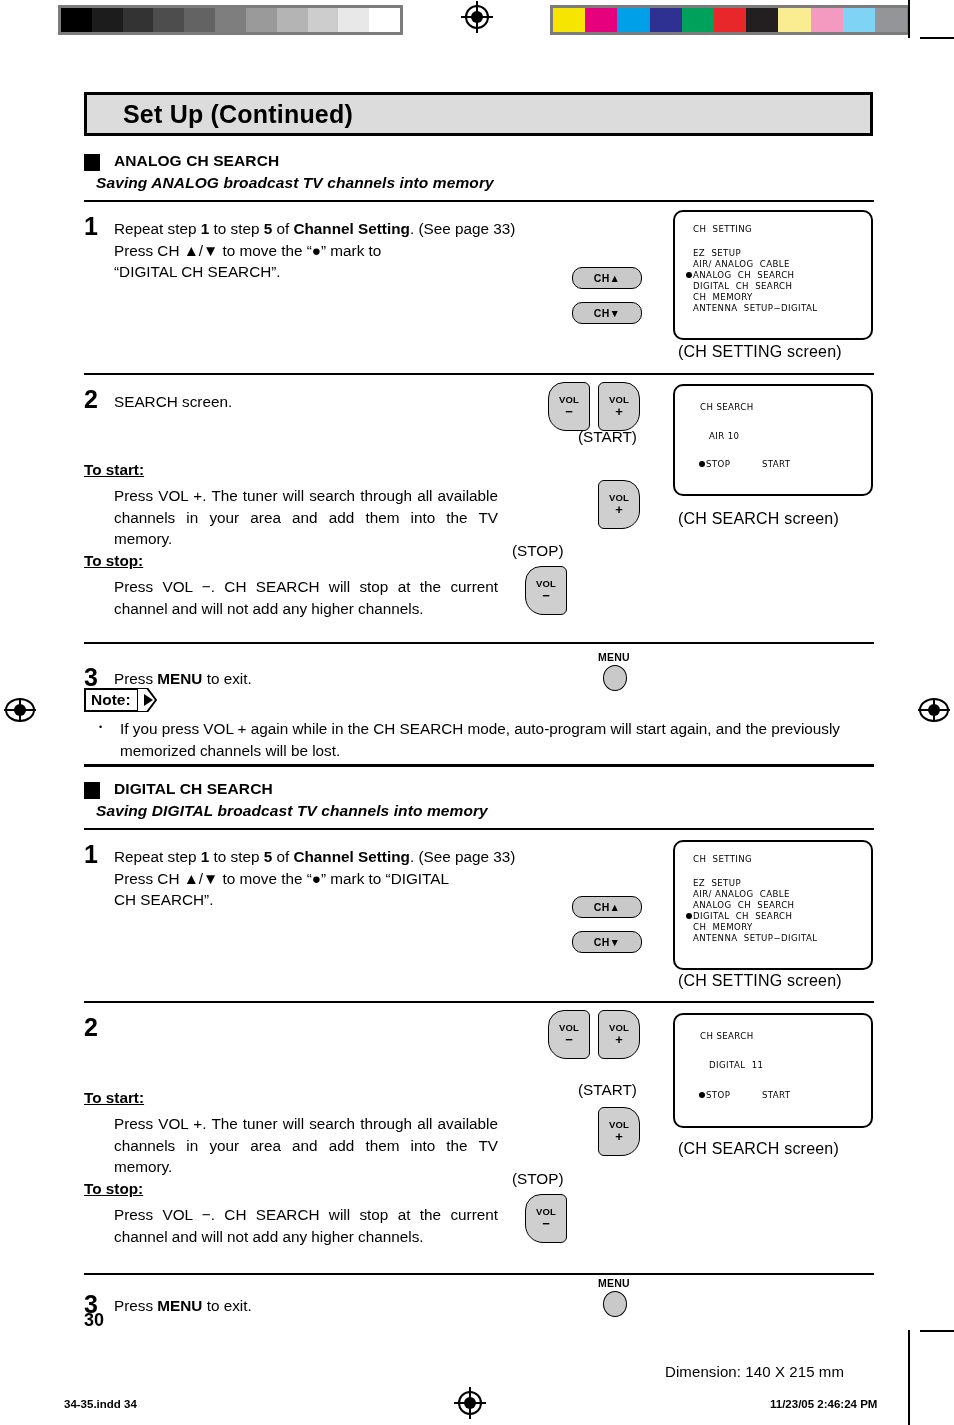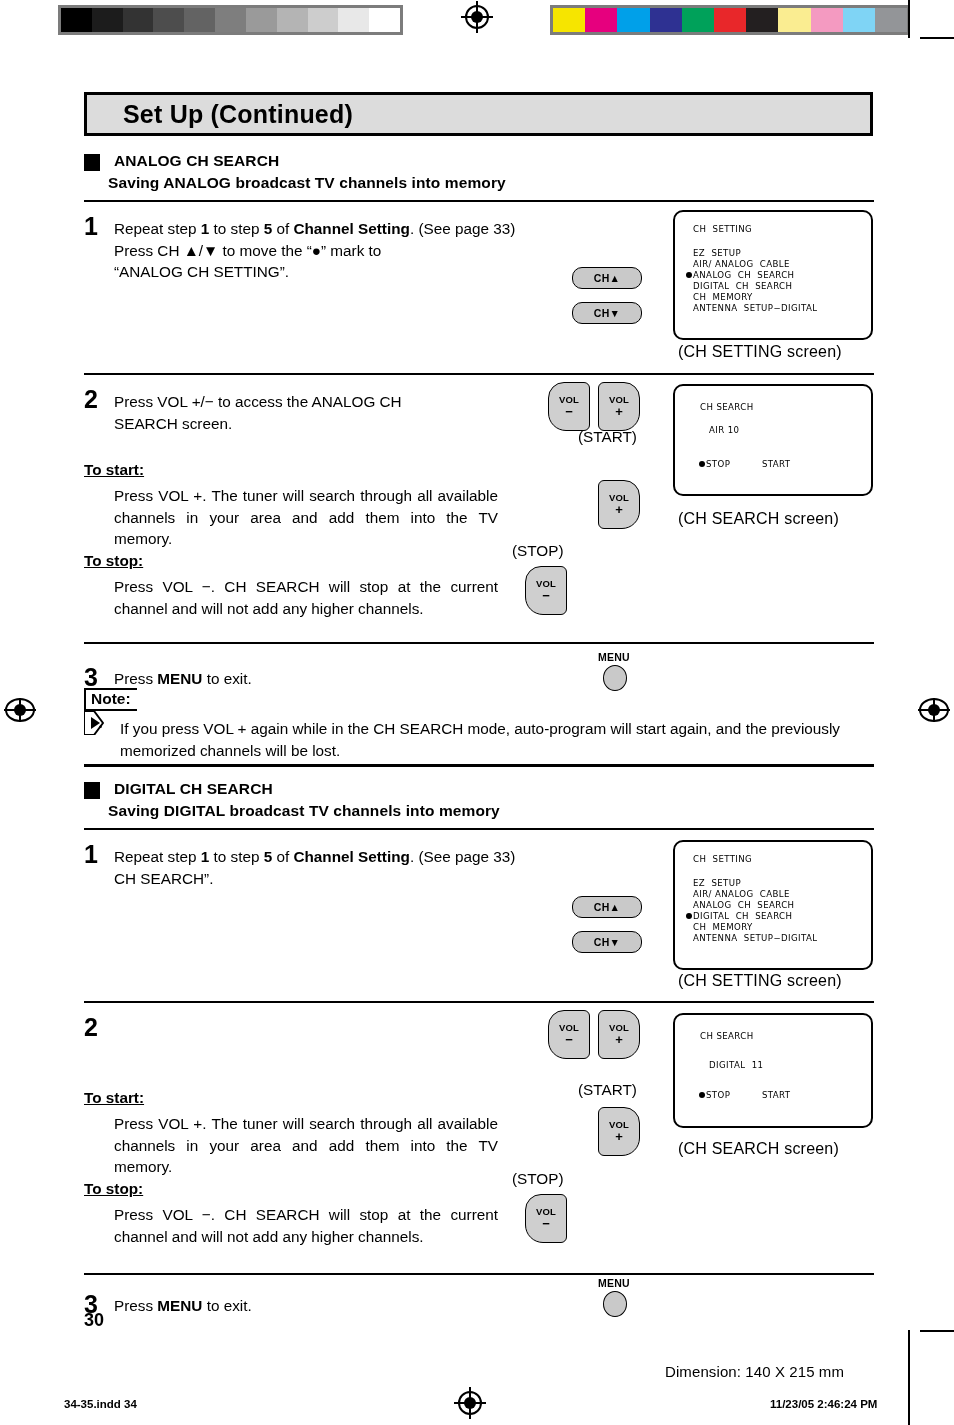--- a/index.html
+++ b/index.html
@@ -36,21 +36,21 @@
   #title-bar {
     position:absolute; left:84px; top:92px; width:789px; height:44px;
     background:#dcdcdc; border:3px solid #000; box-sizing:border-box;
     display:flex; align-items:center;
   }
   #title-bar .t { font-size:25px; font-weight:bold; padding-left:36px; letter-spacing:.2px; }
 
   .sect-head { position:absolute; left:84px; width:800px; }
   .sect-head .sq { position:absolute; left:0; top:2px; width:16px; height:17px; background:#000; }
   .sect-head .h1 { position:absolute; left:30px; top:0px; font-size:15.5px; font-weight:bold; letter-spacing:.1px;}
-  .sect-head .h2 { position:absolute; left:24px; top:22px; font-size:15.5px; font-weight:bold; letter-spacing:.1px;}
+  .sect-head .h2 { position:absolute; left:12px; top:22px; font-size:15.5px; font-weight:bold; letter-spacing:.1px;font-style:italic;}
 
   .rule { position:absolute; left:84px; width:790px; background:#000; }
   .rule.thick { height:3px; }
   .rule.thin  { height:2px; }
 
   .stepnum { position:absolute; font-size:25px; font-weight:bold; }
   .steptext { position:absolute; font-size:15.3px; line-height:21.5px; }
   .steptext b { font-weight:bold; }
 
   .lbl { position:absolute; font-size:15.3px; font-weight:bold;text-decoration:underline; }
@@ -82,21 +82,21 @@
 
   
   .tv {
     position:absolute; background:#fff; border:2.5px solid #000; border-radius:10px;
     box-sizing:border-box;
   }
   .osd { position:absolute; font-family:"DejaVu Sans", sans-serif; font-size:8.6px; letter-spacing:.4px; white-space:pre;text-align:right; }
   .tv-cap { position:absolute; font-size:16px; letter-spacing:.2px; }
 
   
-  #note-badge { position:absolute; display:flex; align-items:stretch;flex-direction:column; }
+  #note-badge { position:absolute; display:flex; align-items:stretch; }
   #note-badge .box {
     border:2px solid #000; border-right:none; padding:0 6px 1px 5px;
     font-size:15.5px; font-weight:bold; display:flex; align-items:center; background:#fff;
   }
   #note-badge .arrow { position:relative; width:20px; }
   #note-badge .arrow svg { position:absolute; left:0; top:0; }
 
   .note-bullet { position:absolute; font-size:9px; }
   .note-text { position:absolute; font-size:15.3px; line-height:21.5px; }
 
@@ -175,42 +175,41 @@
     <span class="sq"></span>
     <span class="h1">ANALOG CH SEARCH</span>
     <span class="h2">Saving ANALOG broadcast TV channels into memory</span>
   </div>
   <div class="rule thin" style="top:200px;"></div>
 
   <div class="stepnum" style="left:84px; top:212px;">1</div>
   <div class="steptext" style="left:114px; top:218px; width:460px;">
     <div><span>Repeat step </span><b>1</b><span> to step </span><b>5</b><span> of </span><b>Channel Setting</b><span>. (See page 33)</span></div>
     <div>Press  CH  ▲/▼  to  move  the  “●”  mark  to</div>
-    <div>“ANALOG CH SETTING”.</div>
+    <div>“DIGITAL CH SEARCH”.</div>
   </div>
   <div class="ch-btn" style="left:572px; top:267px;">CH▲</div>
   <div class="ch-btn" style="left:572px; top:302px;">CH▼</div>
 
   <div class="tv" style="left:673px; top:210px; width:200px; height:130px;">
     <div class="osd" style="left:18px; top:12px;">CH  SETTING</div>
     <div class="osd" style="left:18px; top:36px;">EZ  SETUP</div>
     <div class="osd" style="left:18px; top:47px;">AIR/ ANALOG  CABLE</div>
     <div class="osd" style="left:18px; top:58px;">ANALOG  CH  SEARCH</div>
     <div class="osd" style="left:18px; top:69px;">DIGITAL  CH  SEARCH</div>
     <div class="osd" style="left:18px; top:80px;">CH  MEMORY</div>
     <div class="osd" style="left:18px; top:91px;">ANTENNA  SETUP−DIGITAL</div>
     <div style="position:absolute; left:11px; top:60px; width:6px; height:6px; background:#000; border-radius:50%;"></div>
   </div>
   <div class="tv-cap" style="left:678px; top:343px;">(CH SETTING screen)</div>
 
   <div class="rule thin" style="top:373px;"></div>
 
   <div class="stepnum" style="left:84px; top:385px;">2</div>
   <div class="steptext" style="left:114px; top:391px; width:384px;">
-    <div>Press  VOL  +/−  to  access  the  ANALOG  CH</div>
     <div>SEARCH screen.</div>
   </div>
 
   <div class="lbl" style="left:84px; top:461px;">To start:</div>
   <div class="para" style="left:114px; top:485px; width:384px;">Press VOL +. The tuner will search through all available channels in your area and add them into the TV memory.</div>
   <div class="lbl" style="left:84px; top:552px;">To stop:</div>
   <div class="para" style="left:114px; top:576px; width:384px;">Press VOL −. CH SEARCH will stop at the current channel and will not add any higher channels.</div>
 
   <div class="vol-btn left" style="left:548px; top:382px;">
     <span class="v">VOL</span>
@@ -226,21 +225,21 @@
     <span class="s">+</span>
   </div>
   <div class="side-cap" style="left:512px; top:542px;">(STOP)</div>
   <div class="vol-btn left" style="left:525px; top:566px;">
     <span class="v">VOL</span>
     <span class="s">−</span>
   </div>
 
   <div class="tv" style="left:673px; top:384px; width:200px; height:112px;">
     <div class="osd" style="left:25px; top:16px;">CH SEARCH</div>
-    <div class="osd" style="left:34px; top:39px;">AIR 10</div>
+    <div class="osd" style="left:34px; top:45px;">AIR 10</div>
     <div class="osd" style="left:31px; top:73px;">STOP</div>
     <div class="osd" style="left:87px; top:73px;">START</div>
     <div style="position:absolute; left:24px; top:75px; width:6px; height:6px; background:#000; border-radius:50%;"></div>
   </div>
   <div class="tv-cap" style="left:678px; top:510px;">(CH SEARCH screen)</div>
 
   <div class="rule thin" style="top:642px;"></div>
 
   <div class="stepnum" style="left:84px; top:663px;">3</div>
   <div class="steptext" style="left:114px; top:668px;">
@@ -268,20 +267,21 @@
   <div class="sect-head" style="top:780px;">
     <span class="sq"></span>
     <span class="h1">DIGITAL CH SEARCH</span>
     <span class="h2">Saving DIGITAL broadcast TV channels into memory</span>
   </div>
   <div class="rule thin" style="top:828px;"></div>
 
   <div class="stepnum" style="left:84px; top:840px;">1</div>
   <div class="steptext" style="left:114px; top:846px; width:520px;">
     <div><span>Repeat step </span><b>1</b><span> to step </span><b>5</b><span> of </span><b>Channel Setting</b><span>. (See page 33)</span></div>
+    <div>Press CH ▲/▼ to move the “●” mark to “DIGITAL</div>
     <div>CH SEARCH”.</div>
   </div>
   <div class="ch-btn" style="left:572px; top:896px;">CH▲</div>
   <div class="ch-btn" style="left:572px; top:931px;">CH▼</div>
 
   <div class="tv" style="left:673px; top:840px; width:200px; height:130px;">
     <div class="osd" style="left:18px; top:12px;">CH  SETTING</div>
     <div class="osd" style="left:18px; top:36px;">EZ  SETUP</div>
     <div class="osd" style="left:18px; top:47px;">AIR/ ANALOG  CABLE</div>
     <div class="osd" style="left:18px; top:58px;">ANALOG  CH  SEARCH</div>

